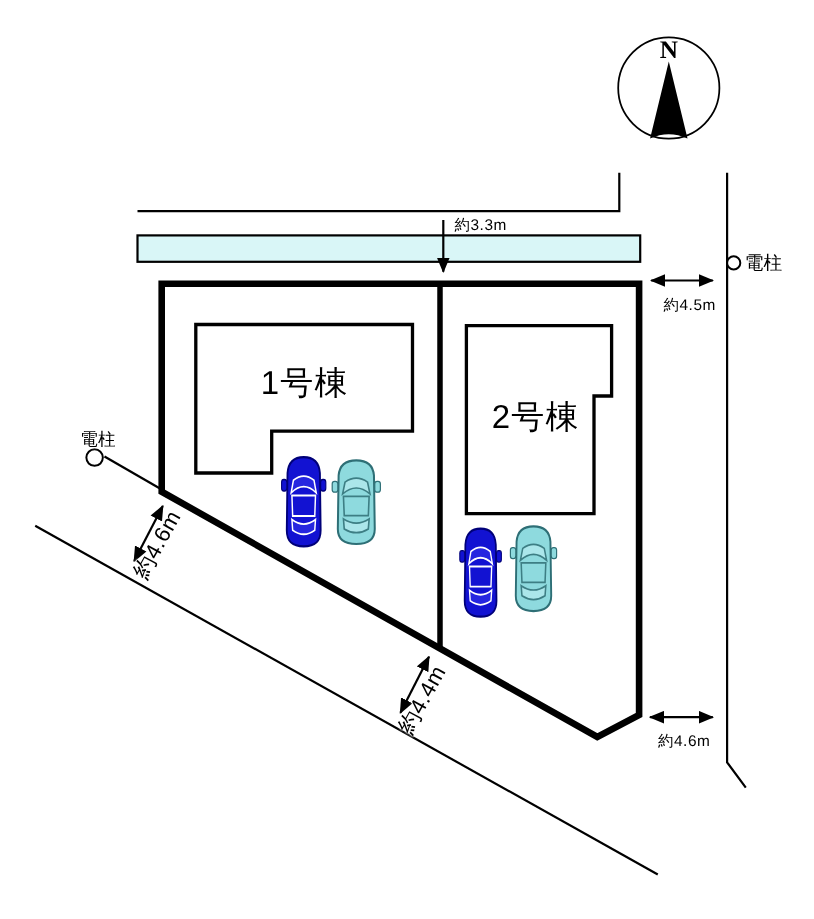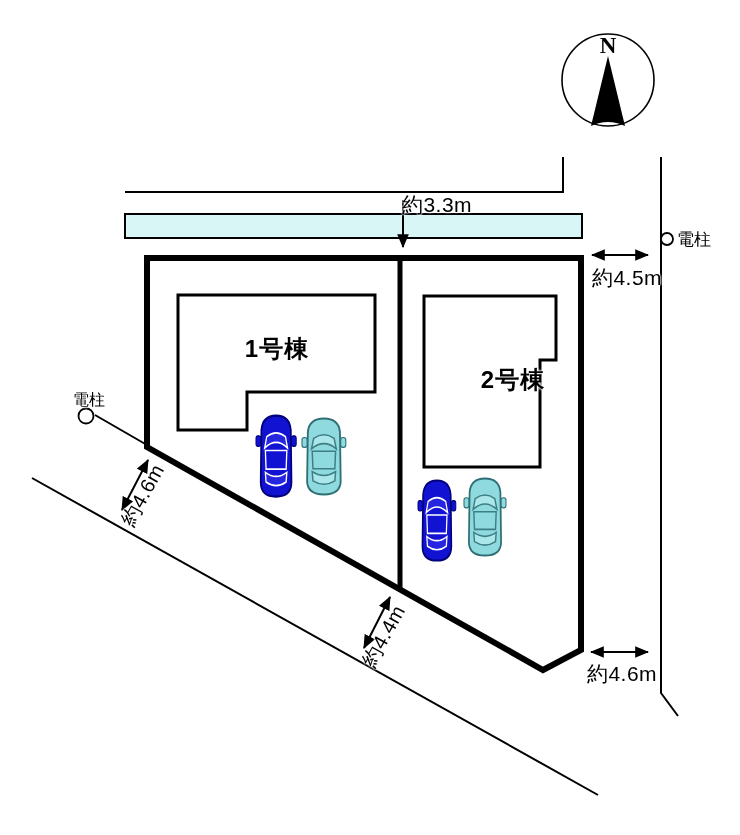--- a/index.html
+++ b/index.html
@@ -7,23 +7,23 @@
     width:740px;height:835px;position:relative;overflow:hidden;
     font-family:"Liberation Sans","DejaVu Sans",sans-serif;
     color:#000;
   }
   #plan{position:absolute;left:0;top:0;width:740px;height:835px;}
   .lbl{
     position:absolute;white-space:nowrap;
     transform:translate(-50%,-50%);
     text-shadow:0 0 2px #fff,0 0 2px #fff,0 0 3px #fff;
   }
-  .dim{font-size:21px;font-weight:400;letter-spacing:0.5px;}
+  .dim{font-size:14px;font-weight:400;letter-spacing:0.5px;}
   .dim-rot{transform:translate(-50%,-50%) rotate(-61deg);}
-  .bldg{font-size:24px;font-weight:700;letter-spacing:1px;}
+  .bldg{font-size:30px;font-weight:400;letter-spacing:1px;}
   .pole-lbl{font-size:17px;}
   .pole-lbl-sm{font-size:16px;}
   .north{font-size:23px;font-weight:700;font-family:"Liberation Serif","DejaVu Serif",serif;}
   
   .car-blue{--car-body:#1212d2;--car-trim:#000078;--car-glass:#2626e0;--car-line:#ffffff;}
   .car-teal{--car-body:#8edade;--car-trim:#2e6f76;--car-glass:#abe6ea;--car-line:#3d7e84;}
 </style>
 </head>
 <body>
 
@@ -72,21 +72,21 @@
 
   <use href="#car-shape" class="car-blue" transform="translate(256,414) scale(0.67,0.81)" style="--car-body: #1212d2;"></use>
   <use href="#car-shape" class="car-teal" transform="translate(302,417) scale(0.73,0.76)" style="--car-body: #8edade;"></use>
   <use href="#car-shape" class="car-blue" transform="translate(418,479) scale(0.63,0.80)" style="--car-body: #1212d2;"></use>
   <use href="#car-shape" class="car-teal" transform="translate(464,477) scale(0.70,0.77)" style="--car-body: #8edade;"></use>
 </svg>
 
 <div class="lbl north" style="left:608px;top:46px;">N</div>
 
 <div class="lbl bldg" style="left:277px;top:349px;">1号棟</div>
-<div class="lbl bldg" style="left:487px;top:380px;margin-left:26px;">2号棟</div>
+<div class="lbl bldg" style="left:487px;top:380px;">2号棟</div>
 
 <div class="lbl dim" style="left:437px;top:205px;">約3.3m</div>
 <div class="lbl dim" style="left:627px;top:278px;text-align:center;">約4.5m</div>
 <div class="lbl dim" style="left:622px;top:674px;">約4.6m</div>
 <div class="lbl dim dim-rot" style="left:143px;top:495px;font-size:20px;">約4.6m</div>
 <div class="lbl dim dim-rot" style="left:384px;top:636px;font-size:20px;">約4.4m</div>
 
 <div class="lbl pole-lbl-sm" style="left:89px;top:400px;">電柱</div>
 <div class="lbl pole-lbl" style="left:694px;top:239px;">電柱</div>
 </div>

